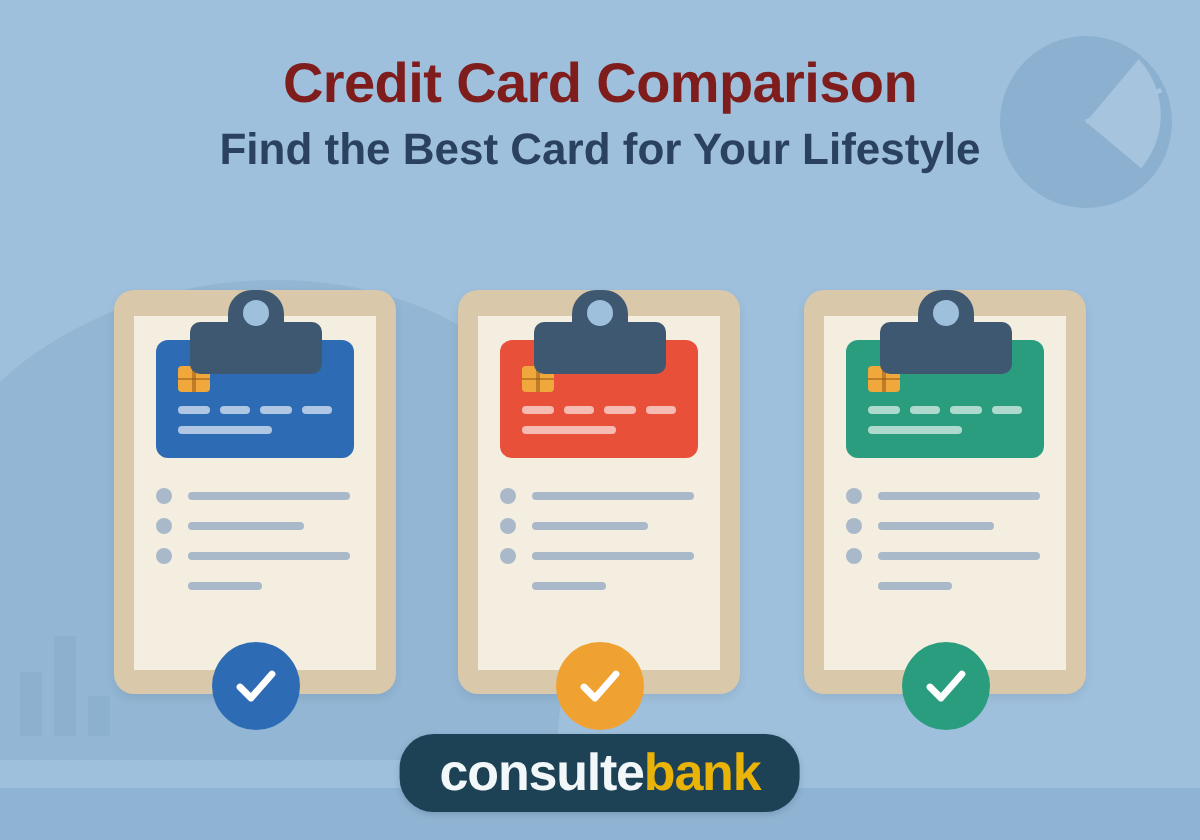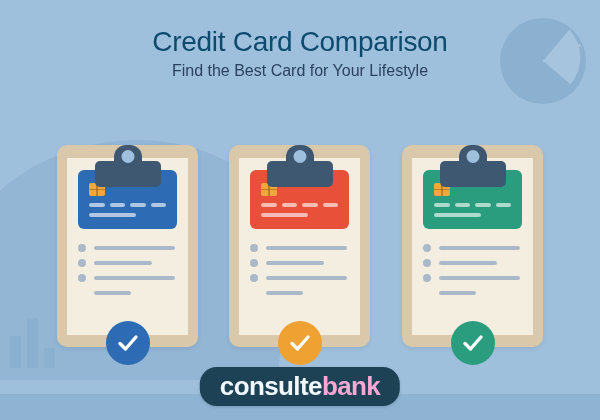--- a/index.html
+++ b/index.html
@@ -65,29 +65,29 @@
     position: absolute;
     left: 0;
     right: 0;
     top: 26px;
     text-align: center;
     z-index: 5;
   }
   .title {
     margin: 0;
     font-size: 28px;
-    font-weight: normal;
-    color: #0c4a6e;
+    font-weight: bold;
+    color: #7f1d1d;
     letter-spacing: -0.3px;
     line-height: 1.15;
   }
   .subtitle {
     margin: 4px 0 0 0;
-    font-size: 16px;
-    font-weight: normal;
+    font-size: 22px;
+    font-weight: bold;
     color: #2a4260;
     line-height: 1.15;
   }
 
   
   .boards {
     position: absolute;
     left: 0;
     top: 118px;
     width: 600px;
@@ -277,21 +277,21 @@
     line-height: 1;
     white-space: nowrap;
     box-shadow: 0 1px 3px rgba(20,40,60,0.18);
   }
   .logo-text {
     font-size: 26px;
     font-weight: bold;
     letter-spacing: -0.6px;
   }
   .logo-consulte { color: #f2f7f9; }
-  .logo-bank { color: #f9a8d4; }
+  .logo-bank { color: #eab308; }
 </style>
 </head>
 <body>
 
 <div id="poster">
 
   <div class="bg-layer">
     <div class="bg-hill"></div>
     <div class="bg-bottom-band"></div>
 

